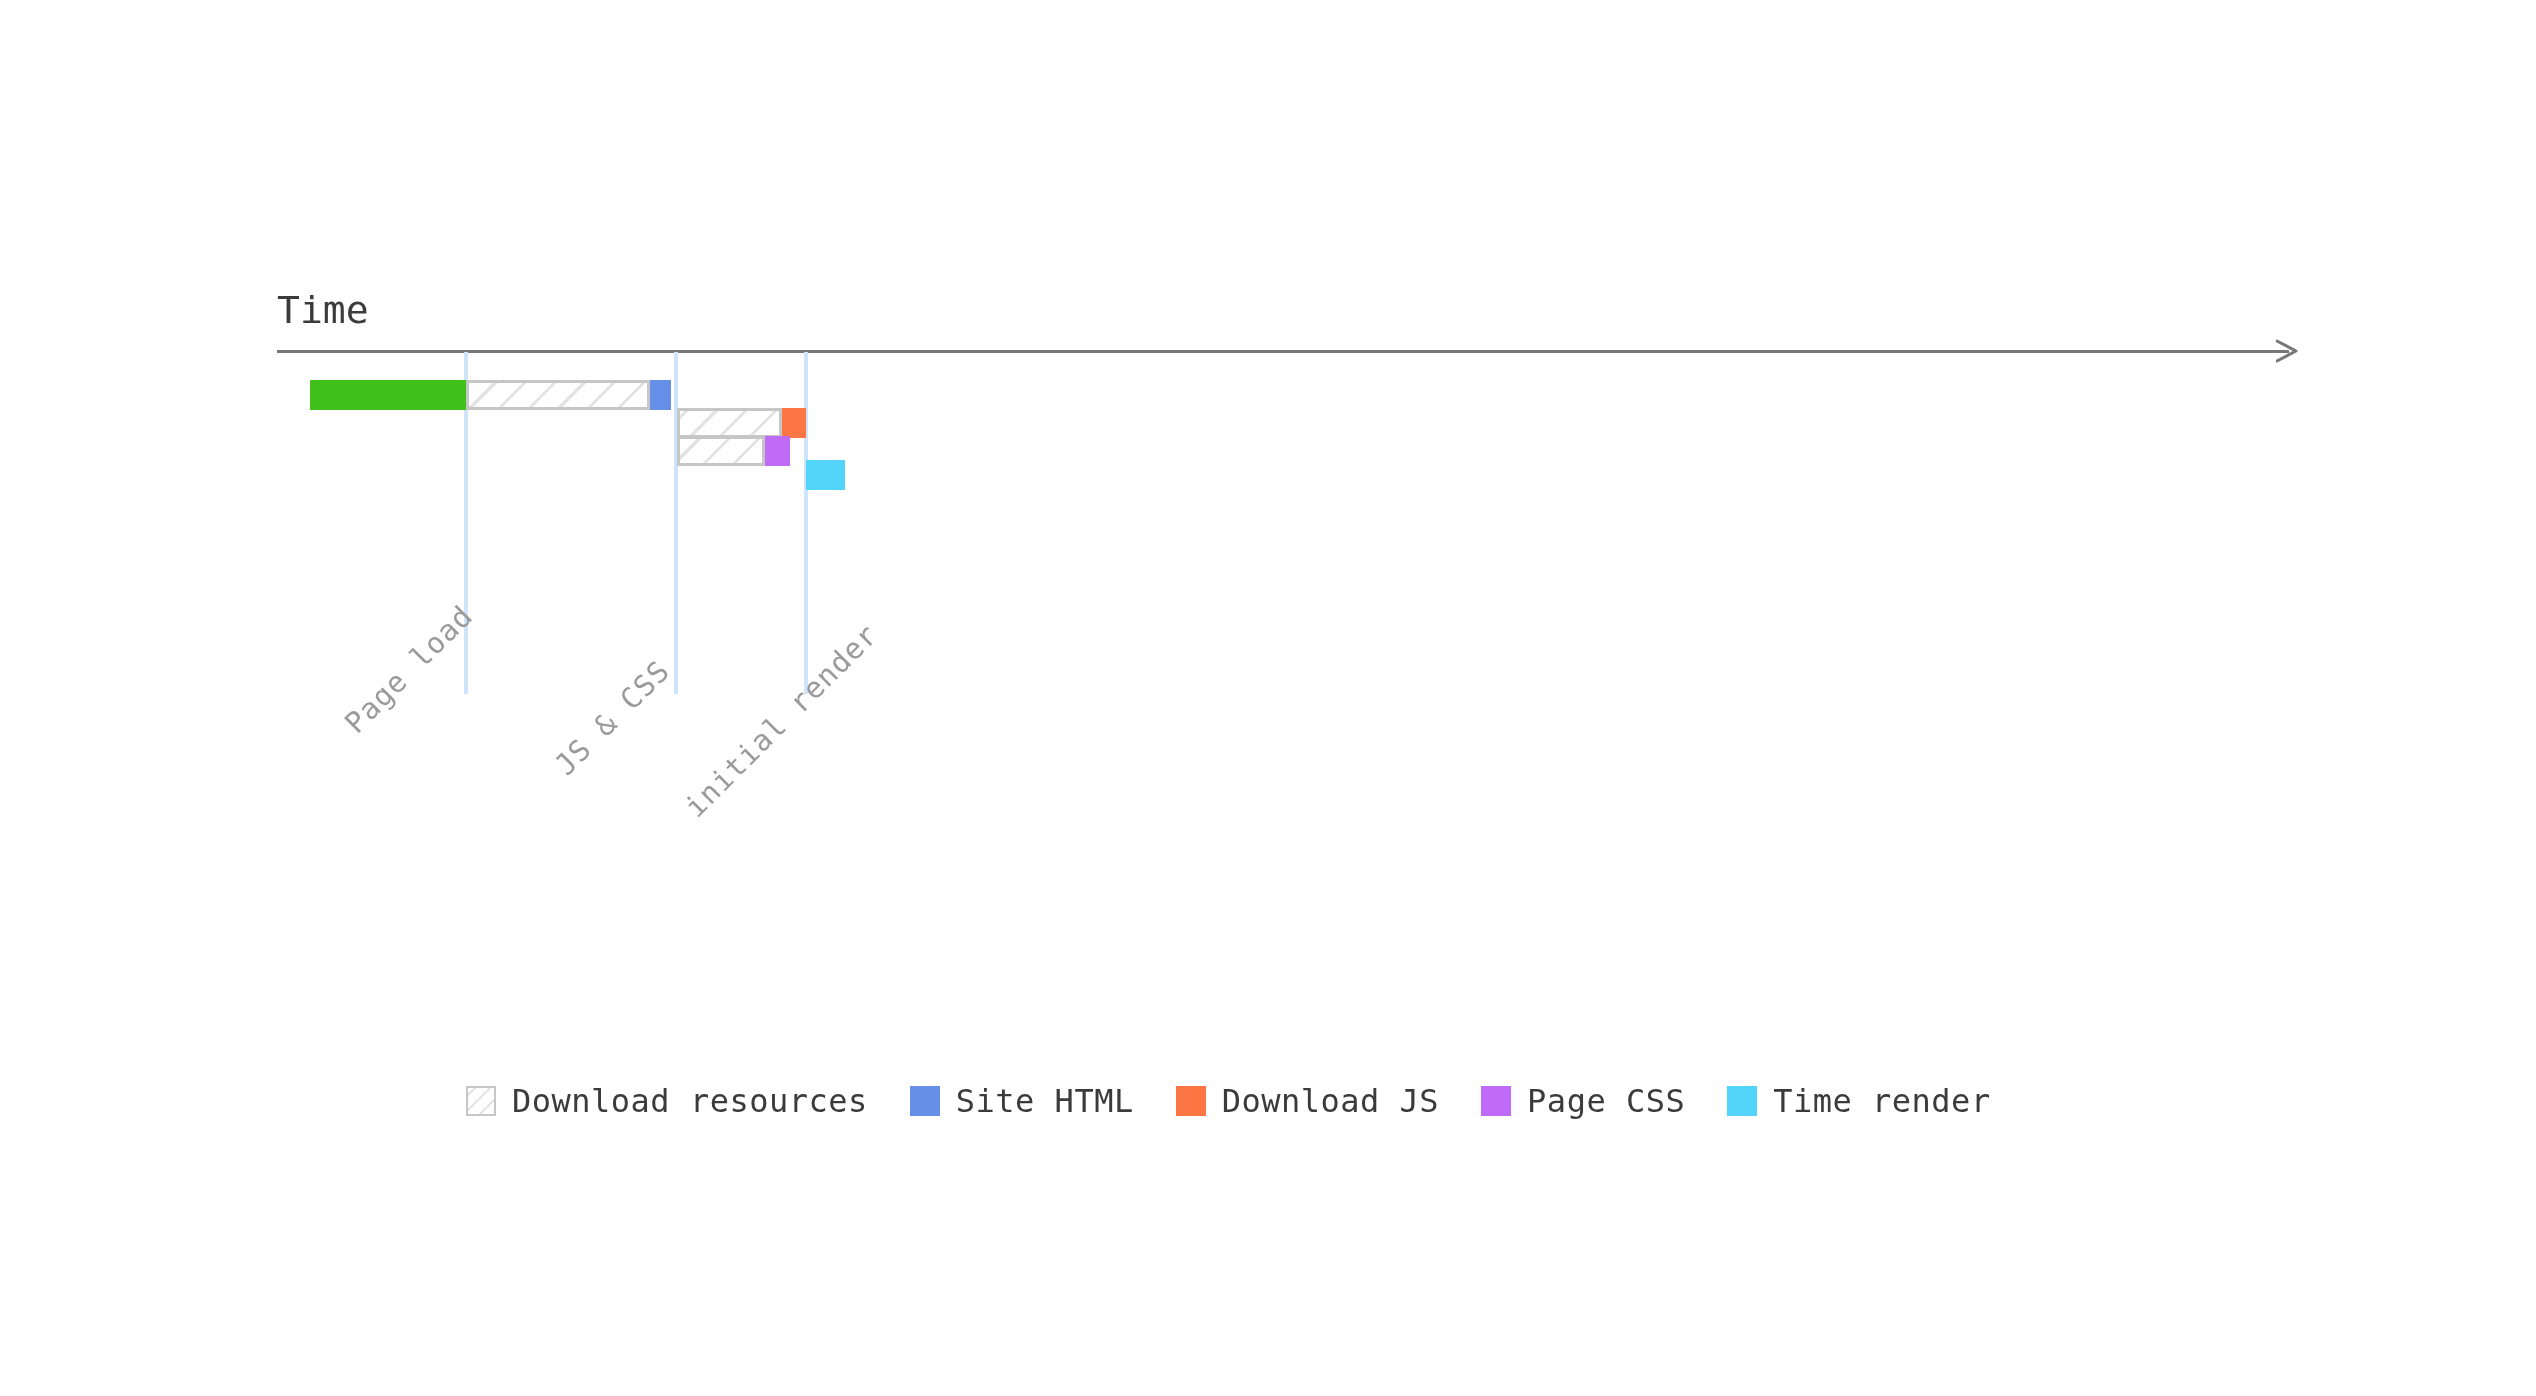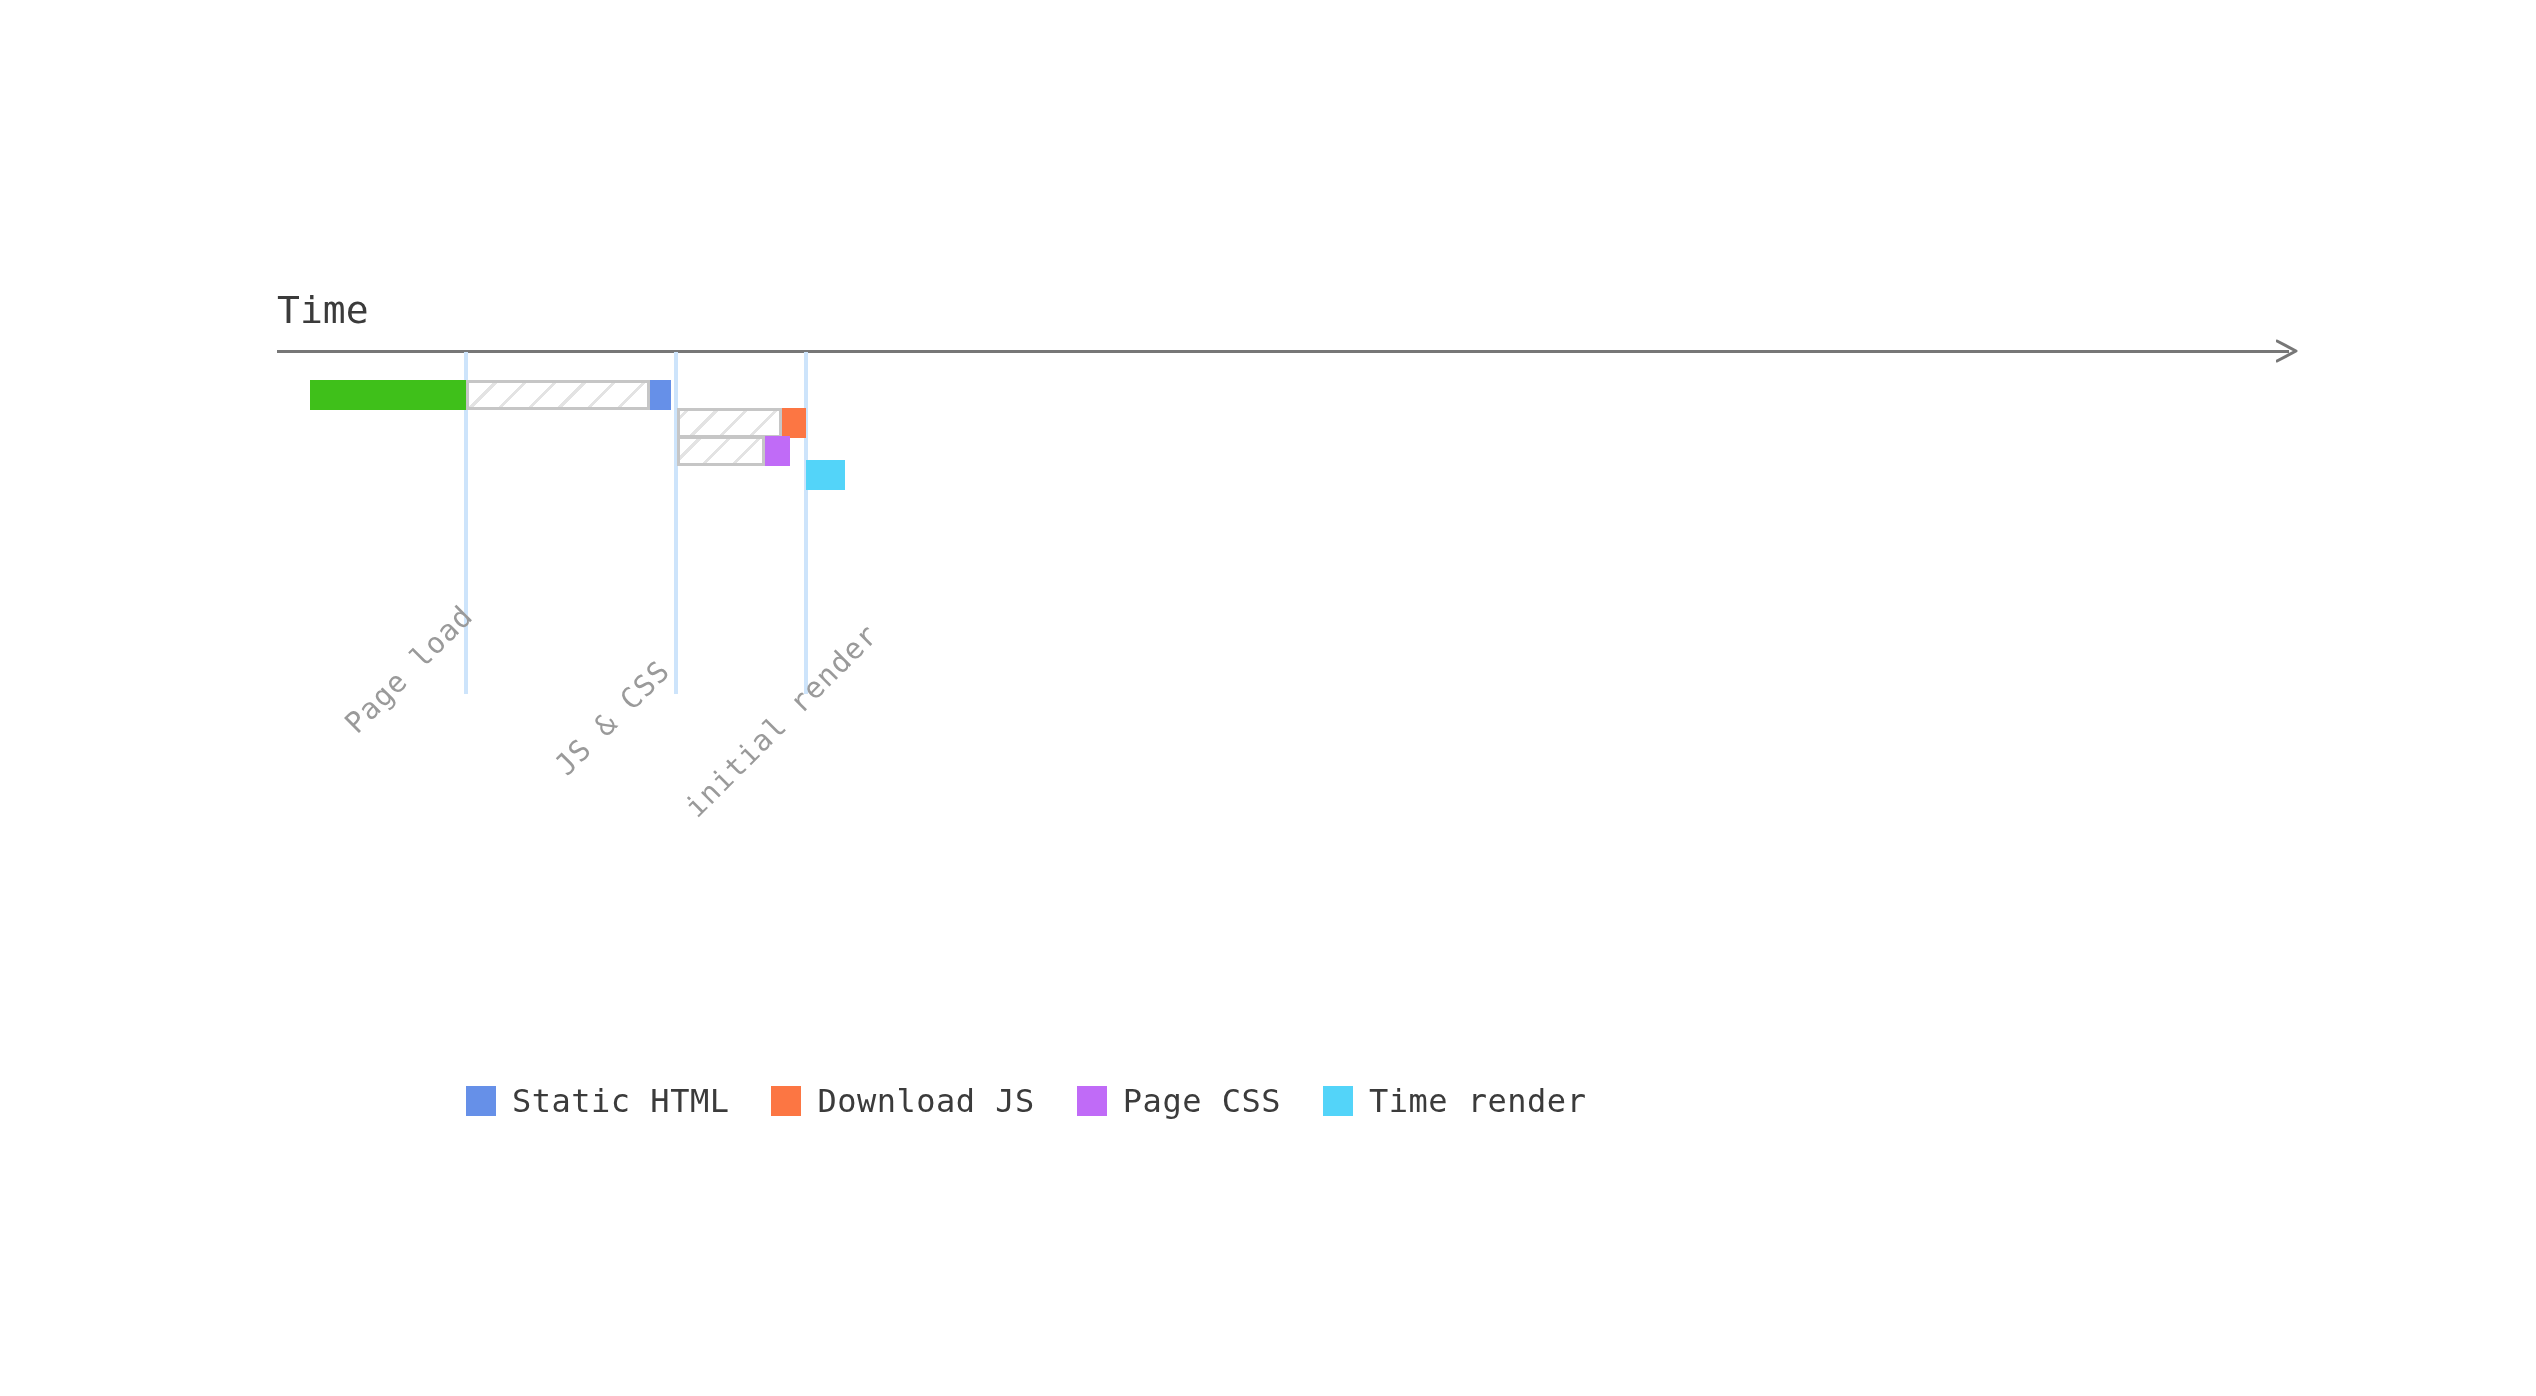--- a/index.html
+++ b/index.html
@@ -163,22 +163,26 @@
     </div>
   <div id="ticklabels-layer">
       <div class="tick-label" style="left: 338px; top: 716px;">Page load</div>
       <div class="tick-label" style="left: 548px; top: 758px;">JS &amp; CSS</div>
       <div class="tick-label" style="left: 678px; top: 800px;">initial render</div>
     </div>
 
   <div class="legend" id="legend">
       <div class="legend-row">
         <div class="legend-item">
+          <span class="legend-swatch hatch"></span>
+          <span class="legend-label">Download resources</span>
+        </div>
+        <div class="legend-item">
           <span class="legend-swatch" style="background: rgb(102, 144, 232);"></span>
-          <span class="legend-label">Static HTML</span>
+          <span class="legend-label">Site HTML</span>
         </div>
         <div class="legend-item">
           <span class="legend-swatch" style="background: rgb(252, 118, 67);"></span>
           <span class="legend-label">Download JS</span>
         </div>
         <div class="legend-item">
           <span class="legend-swatch" style="background: rgb(192, 107, 247);"></span>
           <span class="legend-label">Page CSS</span>
         </div>
         <div class="legend-item">

